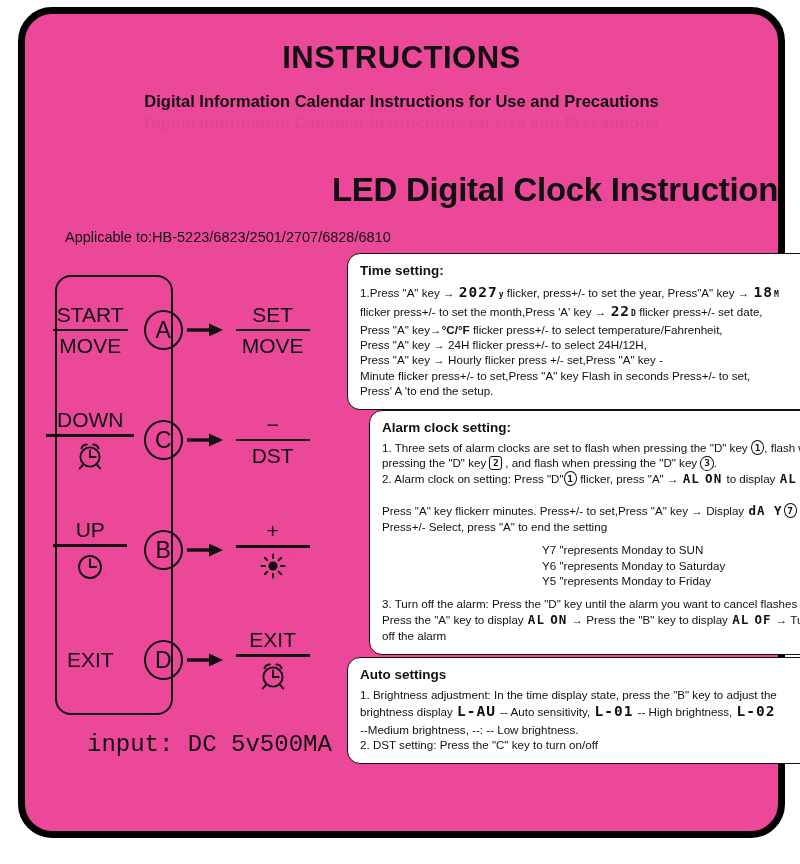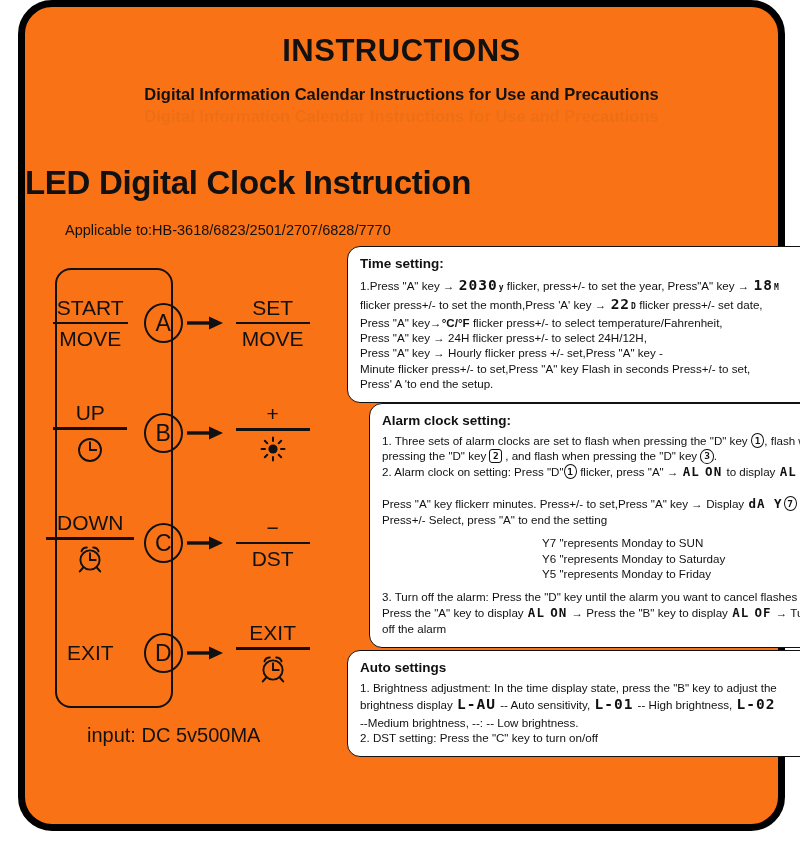--- a/index.html
+++ b/index.html
@@ -10,26 +10,26 @@
     width: 800px; height: 864px;
     font-family: "Liberation Sans", sans-serif;
     color: #111;
     overflow: hidden;
     position: relative;
   }
 
   
   #page-frame {
     position: absolute;
-    left: 18px; top: 0;
+    left: 18px; top: 7px;
     width: 767px; height: 831px;
     box-sizing: border-box;
     border: 7px solid #000;
     border-radius: 34px;
-    background: #f97316;
+    background: #ec4899;
   }
 
   
   .hdr { text-align: center; }
   .hdr-title {
     font-size: 31px;
     font-weight: bold;
     letter-spacing: 0.5px;
     margin-top: 26px;
   }
@@ -40,21 +40,21 @@
   }
   .hdr-ghost {
     font-size: 16.5px;
     font-weight: bold;
     color: rgba(0,0,0,0.045);
     margin-top: 3px;
     user-select: none;
   }
 
   .main-title {
-    text-align: left;
+    text-align: right;
     font-size: 33px;
     font-weight: bold;
     margin-top: 38px;
     letter-spacing: -0.3px;
   }
   .applicable {
     font-size: 14.5px;
     margin-top: 20px;
     margin-left: 40px;
   }
@@ -131,21 +131,22 @@
   .frac.wide .rule { min-width: 88px; }
   .plain {
     font-size: 21px;
   }
 
   svg.ic { display: block; }
 
   .input-line {
     position: absolute;
     left: 62px; top: 478px;
-    font-size: 20px;
+    font-size: 24px;
+    font-family: Liberation Mono, monospace;
   }
 
   
   .box {
     position: absolute;
     left: 322px;
     border: 1.6px solid #111;
     border-radius: 13px;
     box-sizing: border-box;
     width: 519px;
@@ -209,21 +210,21 @@
 
 <div id="page-frame">
 
   <div class="hdr">
     <div class="hdr-title">INSTRUCTIONS</div>
     <div class="hdr-sub">Digital Information Calendar Instructions for Use and Precautions</div>
     <div class="hdr-ghost">Digital Information Calendar Instructions for Use and Precautions</div>
   </div>
 
   <div class="main-title">LED Digital Clock Instruction</div>
-  <div class="applicable">Applicable to:HB-3618/6823/2501/2707/6828/7770</div>
+  <div class="applicable">Applicable to:HB-5223/6823/2501/2707/6828/6810</div>
 
   <div class="body-wrap">
 
     <div class="key-panel"></div>
 
     <div class="key-rows">
 
       <div class="key-row">
         <div class="kr-left">
           <div class="frac">
@@ -237,20 +238,53 @@
           <svg class="ic" width="40" height="16" viewBox="0 0 40 16" aria-hidden="true">
             <path d="M2 8 H27" stroke="#111" stroke-width="3.4" fill="none"></path>
             <path d="M24 1.5 L38 8 L24 14.5 Z" fill="#111"></path>
           </svg>
         </div>
         <div class="kr-right">
           <div class="frac">
             <div class="top">SET</div>
             <div class="rule"></div>
             <div class="bot">MOVE</div>
+          </div>
+        </div>
+      </div>
+
+      <div class="key-row">
+        <div class="kr-left">
+          <div class="frac wide">
+            <div class="top">DOWN</div>
+            <div class="rule"></div>
+            <div class="bot">
+              <svg class="ic" width="32" height="30" viewBox="0 0 32 30" aria-hidden="true">
+                <circle cx="16" cy="16" r="9.6" stroke="#111" stroke-width="1.9" fill="none"></circle>
+                <path d="M16 9.5 V16 H21.5" stroke="#111" stroke-width="1.9" fill="none" stroke-linecap="square"></path>
+                <path d="M7.5 7.2 A5.6 5.6 0 0 1 12.8 3.4" stroke="#111" stroke-width="2" fill="none" stroke-linecap="round"></path>
+                <path d="M24.5 7.2 A5.6 5.6 0 0 0 19.2 3.4" stroke="#111" stroke-width="2" fill="none" stroke-linecap="round"></path>
+                <path d="M8.8 24 L5.8 27.4" stroke="#111" stroke-width="2" stroke-linecap="round"></path>
+                <path d="M23.2 24 L26.2 27.4" stroke="#111" stroke-width="2" stroke-linecap="round"></path>
+              </svg>
+            </div>
+          </div>
+        </div>
+        <div class="kr-circle">C</div>
+        <div class="kr-arrow">
+          <svg class="ic" width="40" height="16" viewBox="0 0 40 16" aria-hidden="true">
+            <path d="M2 8 H27" stroke="#111" stroke-width="3.4" fill="none"></path>
+            <path d="M24 1.5 L38 8 L24 14.5 Z" fill="#111"></path>
+          </svg>
+        </div>
+        <div class="kr-right">
+          <div class="frac">
+            <div class="top plain">−</div>
+            <div class="rule"></div>
+            <div class="bot">DST</div>
           </div>
         </div>
       </div>
 
       <div class="key-row">
         <div class="kr-left">
           <div class="frac">
             <div class="top">UP</div>
             <div class="rule"></div>
             <div class="bot">
@@ -286,90 +320,57 @@
                     <path d="M9.3 19.7 L6.8 22.2"></path>
                 </g>
               </svg>
             </div>
           </div>
         </div>
       </div>
 
       <div class="key-row">
         <div class="kr-left">
-          <div class="frac wide">
-            <div class="top">DOWN</div>
+          <div class="plain">EXIT</div>
+        </div>
+        <div class="kr-circle">D</div>
+        <div class="kr-arrow">
+          <svg class="ic" width="40" height="16" viewBox="0 0 40 16" aria-hidden="true">
+            <path d="M2 8 H27" stroke="#111" stroke-width="3.4" fill="none"></path>
+            <path d="M24 1.5 L38 8 L24 14.5 Z" fill="#111"></path>
+          </svg>
+        </div>
+        <div class="kr-right">
+          <div class="frac">
+            <div class="top">EXIT</div>
             <div class="rule"></div>
             <div class="bot">
               <svg class="ic" width="32" height="30" viewBox="0 0 32 30" aria-hidden="true">
                 <circle cx="16" cy="16" r="9.6" stroke="#111" stroke-width="1.9" fill="none"></circle>
                 <path d="M16 9.5 V16 H21.5" stroke="#111" stroke-width="1.9" fill="none" stroke-linecap="square"></path>
                 <path d="M7.5 7.2 A5.6 5.6 0 0 1 12.8 3.4" stroke="#111" stroke-width="2" fill="none" stroke-linecap="round"></path>
                 <path d="M24.5 7.2 A5.6 5.6 0 0 0 19.2 3.4" stroke="#111" stroke-width="2" fill="none" stroke-linecap="round"></path>
                 <path d="M8.8 24 L5.8 27.4" stroke="#111" stroke-width="2" stroke-linecap="round"></path>
                 <path d="M23.2 24 L26.2 27.4" stroke="#111" stroke-width="2" stroke-linecap="round"></path>
               </svg>
             </div>
           </div>
         </div>
-        <div class="kr-circle">C</div>
-        <div class="kr-arrow">
-          <svg class="ic" width="40" height="16" viewBox="0 0 40 16" aria-hidden="true">
-            <path d="M2 8 H27" stroke="#111" stroke-width="3.4" fill="none"></path>
-            <path d="M24 1.5 L38 8 L24 14.5 Z" fill="#111"></path>
-          </svg>
-        </div>
-        <div class="kr-right">
-          <div class="frac">
-            <div class="top plain">−</div>
-            <div class="rule"></div>
-            <div class="bot">DST</div>
-          </div>
-        </div>
-      </div>
-
-      <div class="key-row">
-        <div class="kr-left">
-          <div class="plain">EXIT</div>
-        </div>
-        <div class="kr-circle">D</div>
-        <div class="kr-arrow">
-          <svg class="ic" width="40" height="16" viewBox="0 0 40 16" aria-hidden="true">
-            <path d="M2 8 H27" stroke="#111" stroke-width="3.4" fill="none"></path>
-            <path d="M24 1.5 L38 8 L24 14.5 Z" fill="#111"></path>
-          </svg>
-        </div>
-        <div class="kr-right">
-          <div class="frac">
-            <div class="top">EXIT</div>
-            <div class="rule"></div>
-            <div class="bot">
-              <svg class="ic" width="32" height="30" viewBox="0 0 32 30" aria-hidden="true">
-                <circle cx="16" cy="16" r="9.6" stroke="#111" stroke-width="1.9" fill="none"></circle>
-                <path d="M16 9.5 V16 H21.5" stroke="#111" stroke-width="1.9" fill="none" stroke-linecap="square"></path>
-                <path d="M7.5 7.2 A5.6 5.6 0 0 1 12.8 3.4" stroke="#111" stroke-width="2" fill="none" stroke-linecap="round"></path>
-                <path d="M24.5 7.2 A5.6 5.6 0 0 0 19.2 3.4" stroke="#111" stroke-width="2" fill="none" stroke-linecap="round"></path>
-                <path d="M8.8 24 L5.8 27.4" stroke="#111" stroke-width="2" stroke-linecap="round"></path>
-                <path d="M23.2 24 L26.2 27.4" stroke="#111" stroke-width="2" stroke-linecap="round"></path>
-              </svg>
-            </div>
-          </div>
-        </div>
       </div>
 
     </div>
 
     <div class="input-line">input: DC 5v500MA</div>
 
     <div class="box" style="top:0px;">
       <div class="box-title">Time setting:</div>
       <p>
         <span>1.Press "A" key</span>
         <span class="arw">→</span>
-        <span class="led big">2030</span><span class="sub-u">y</span>
+        <span class="led big">2027</span><span class="sub-u">y</span>
         <span>flicker, press+/- to set the year, Press"A" key</span>
         <span class="arw">→</span>
         <span class="led big">18</span><span class="sub-u">M</span><br>
         <span>flicker press+/- to set the month,Press  'A' key</span>
         <span class="arw">→</span>
         <span class="led big">22</span><span class="sub-u">D</span>
         <span>flicker press+/- set date,</span><br>
         <span>Press  "A" key</span><span class="arw">→</span><span class="b">°C/°F</span>
         <span>flicker press+/- to select temperature/Fahrenheit,</span><br>
         <span>Press "A" key → 24H flicker press+/- to select 24H/12H,</span><br>

